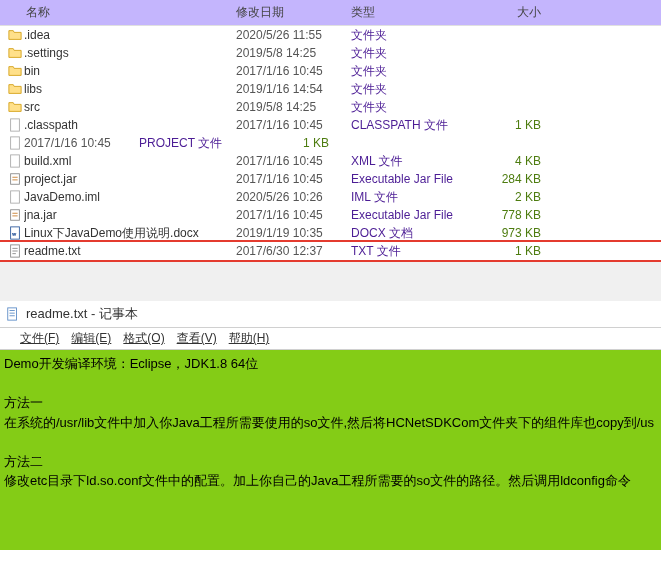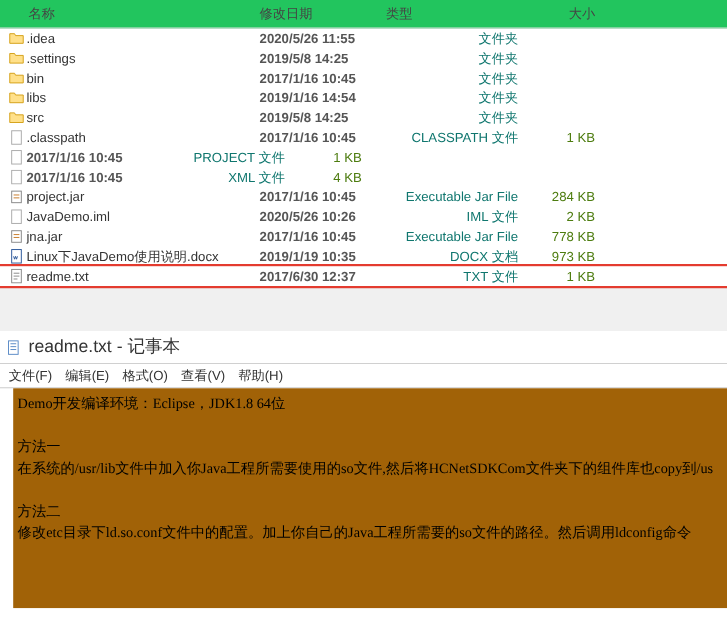--- a/index.html
+++ b/index.html
@@ -12,21 +12,21 @@
     }
     .explorer-panel {
       background: #fff;
       border-bottom: 1px solid #ccc;
     }
     .header-row {
       display: flex;
       padding: 4px 6px;
       color: #444;
       border-bottom: 1px solid #e0e0e0;
-      background: #22c55e;
+      background: #c4b5fd;
     }
     .col-name { width: 230px; padding-left: 20px; }
     .col-date { width: 115px; }
     .col-type { width: 120px; }
     .col-size { width: 80px; text-align: right; padding-right: 10px; }
     .file-list { }
     .file-row {
       display: flex;
       align-items: center;
       padding: 2px 6px;
@@ -37,63 +37,63 @@
       width: 18px;
       display: inline-flex;
       align-items: center;
       justify-content: center;
     }
     .file-row .name-cell {
       width: 212px;
       white-space: nowrap;
       overflow: hidden;
     }
-    .file-row .date-cell { width: 115px; color: #555; font-weight: bold; }
-    .file-row .type-cell { width: 120px; color: #0f766e; text-align: right; }
+    .file-row .date-cell { width: 115px; color: #555; }
+    .file-row .type-cell { width: 120px; color: #4c1d95; }
     .file-row .size-cell { width: 80px; text-align: right; padding-right: 10px; color: #4d7c0f; }
     .highlighted-box {
       position: relative;
       border: 2px solid #e43b2f;
       margin: -2px -2px;
       padding: 0;
     }
     .folder-icon svg, .file-icon svg { width: 14px; height: 14px; display: block; }
     .gap-area { height: 40px; background: #f0f0f0; border-top: 1px solid #ddd; }
     .notepad-panel { background: #fff; }
     .notepad-title {
       display: flex;
       align-items: center;
       padding: 4px 6px;
       background: #fff;
       border-bottom: 1px solid #d0d0d0;
-      font-size: 16px;
+      font-size: 13px;
       color: #333;
     }
     .notepad-title .np-icon { margin-right: 6px; display:inline-flex; }
     .notepad-menu {
       display: flex;
       gap: 12px;
-      padding: 2px 8px;
+      padding: 2px 20px;
       background: #fff;
       border-bottom: 1px solid #d0d0d0;
       font-size: 12px;
       color: #333;
+      text-decoration: underline;
     }
     .notepad-menu span { cursor: default; }
     .notepad-body {
       padding: 4px 4px 20px 4px;
-      font-family: Liberation Serif, serif;
+      font-family: Liberation Sans, sans-serif;
       font-size: 13px;
       line-height: 1.5;
       white-space: pre-wrap;
       word-break: break-all;
       min-height: 200px;
-      background: #a16207;
+      background: #84cc16;
       color: #000;
-      margin-left: 12px;
     }
   </style>
 </head>
 <body>
 
 <div class="explorer-panel">
   <div class="header-row">
     <div class="col-name">名称</div>
     <div class="col-date">修改日期</div>
     <div class="col-type">类型</div>
@@ -175,20 +175,21 @@
         <span class="date-cell">2017/1/16 10:45</span>
         <span class="type-cell">PROJECT 文件</span>
         <span class="size-cell">1 KB</span>
       </div>
       <div class="file-row">
         <span class="icon-cell file-icon">
           <svg viewBox="0 0 16 16">
             <rect x="3" y="1" width="10" height="14" fill="#fff" stroke="#aaa"></rect>
           </svg>
         </span>
+        <span class="name-cell">build.xml</span>
         <span class="date-cell">2017/1/16 10:45</span>
         <span class="type-cell">XML 文件</span>
         <span class="size-cell">4 KB</span>
       </div>
       <div class="file-row">
         <span class="icon-cell file-icon">
           <svg viewBox="0 0 16 16">
             <rect x="3" y="2" width="10" height="12" fill="#fff" stroke="#888"></rect>
             <path d="M5 6h6M5 9h6" stroke="#c77b2a"></path>
           </svg>

